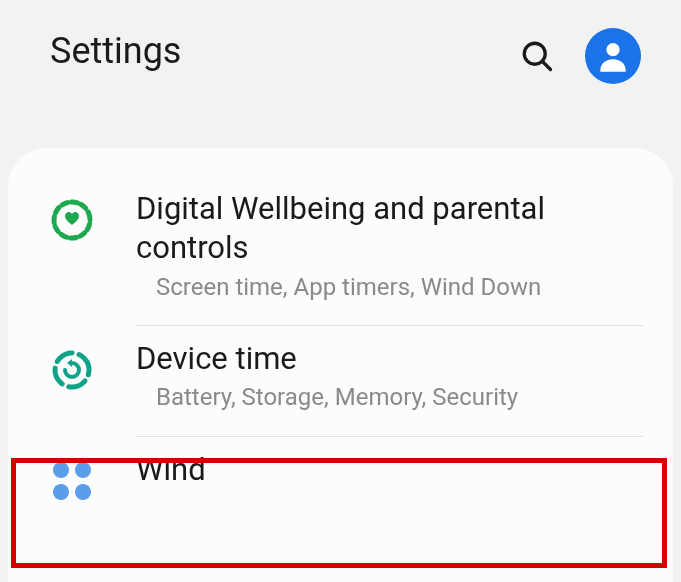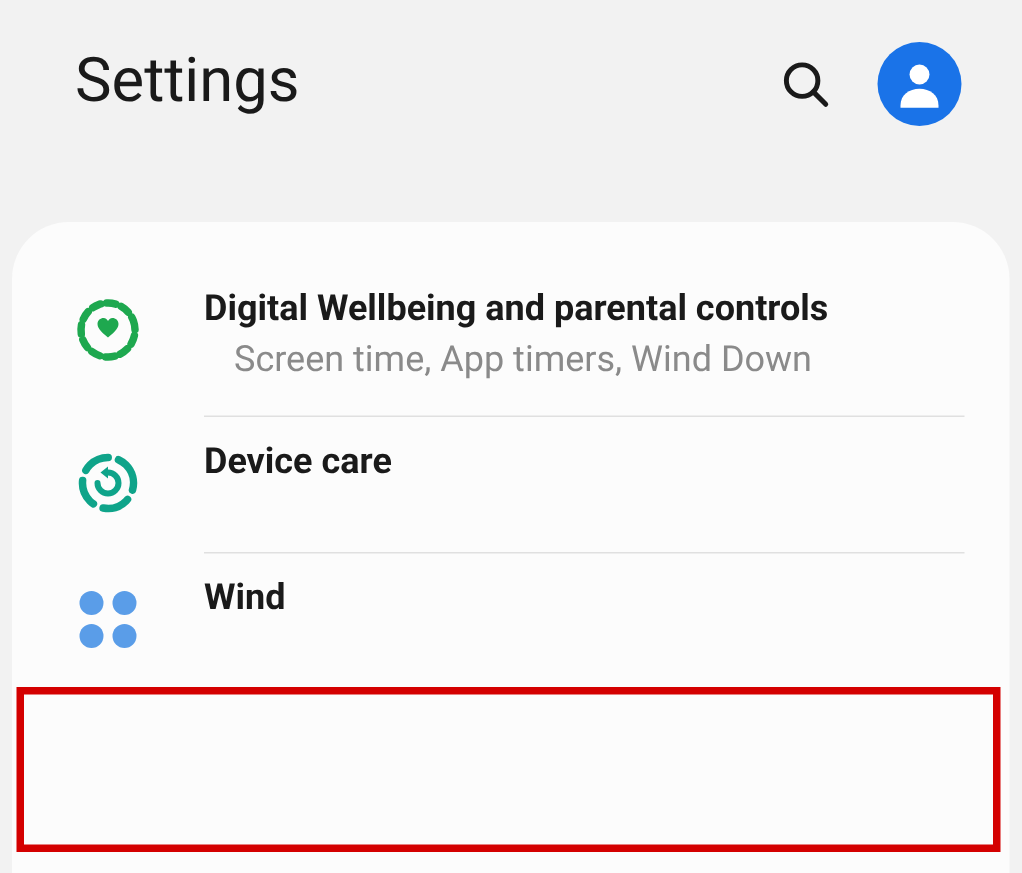--- a/index.html
+++ b/index.html
@@ -16,21 +16,21 @@
       position: relative;
     }
     .header {
       height: 148px;
       padding: 20px 40px 0 50px;
       display: flex;
       align-items: flex-start;
       justify-content: space-between;
     }
     .header-title {
-      font-size: 41px;
+      font-size: 36px;
       font-weight: 400;
       color: #1a1a1a;
       margin-top: 10px;
     }
     .header-actions {
       display: flex;
       align-items: center;
       gap: 28px;
       margin-top: 8px;
     }
@@ -72,22 +72,22 @@
       align-items: center;
       justify-content: center;
       flex-shrink: 0;
       margin-top: 6px;
     }
     .row-text {
       flex: 1;
       padding-right: 30px;
     }
     .row-title {
-      font-size: 24px;
-      font-weight: 700;
+      font-size: 31px;
+      font-weight: 400;
       color: #1a1a1a;
       line-height: 1.25;
     }
     .row-subtitle {
       font-size: 24px;
       color: #8a8a8a;
       margin-top: 4px;
       line-height: 1.3;
       margin-left: 20px;
     }
@@ -161,21 +161,22 @@
 
   <div class="row">
     <div class="row-icon">
       <svg width="44" height="44" viewBox="0 0 44 44">
         <circle cx="22" cy="22" r="17" fill="none" stroke="#0fa48a" stroke-width="5" stroke-dasharray="18 7" stroke-linecap="round" transform="rotate(-45 22 22)"></circle>
         <path d="M22 15 A7 7 0 1 1 15 22" fill="none" stroke="#0fa48a" stroke-width="4" stroke-linecap="round"></path>
         <path d="M22 11 L22 19 L17 15 Z" fill="#0fa48a"></path>
       </svg>
     </div>
     <div class="row-text">
-      <div class="row-title">Device care</div>
+      <div class="row-title">Device time</div>
+      <div class="row-subtitle">Battery, Storage, Memory, Security</div>
     </div>
   </div>
 
   <div class="divider"></div>
 
   <div class="row">
     <div class="row-icon">
       <div class="apps-grid">
         <div class="apps-dot"></div>
         <div class="apps-dot"></div>

